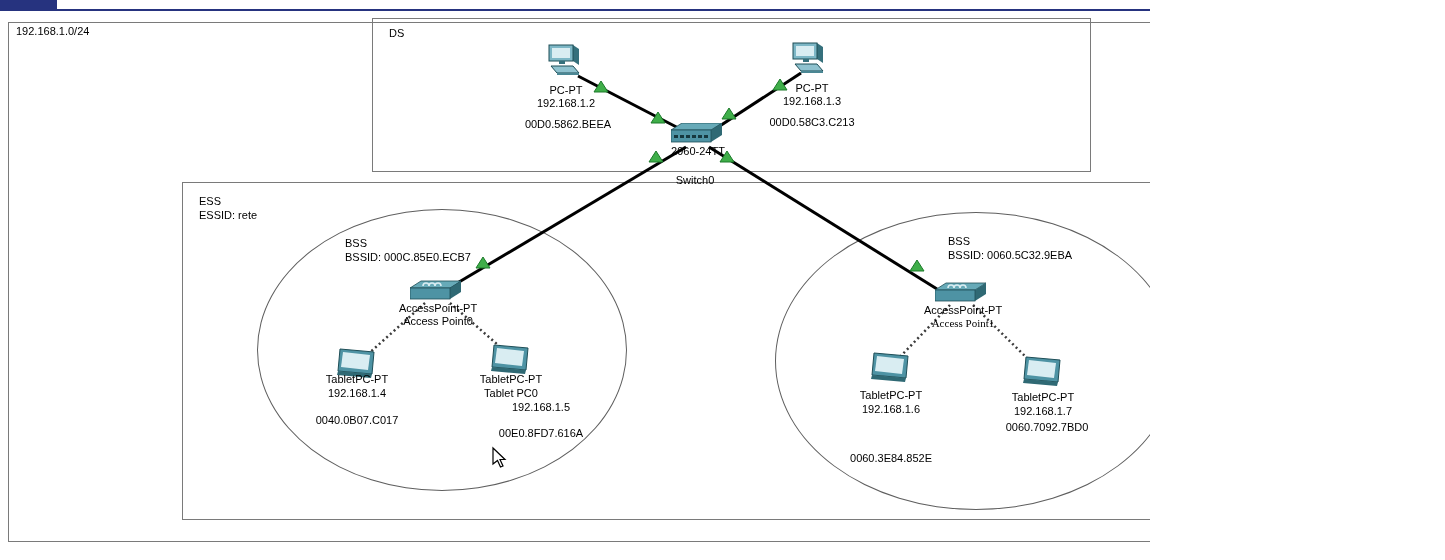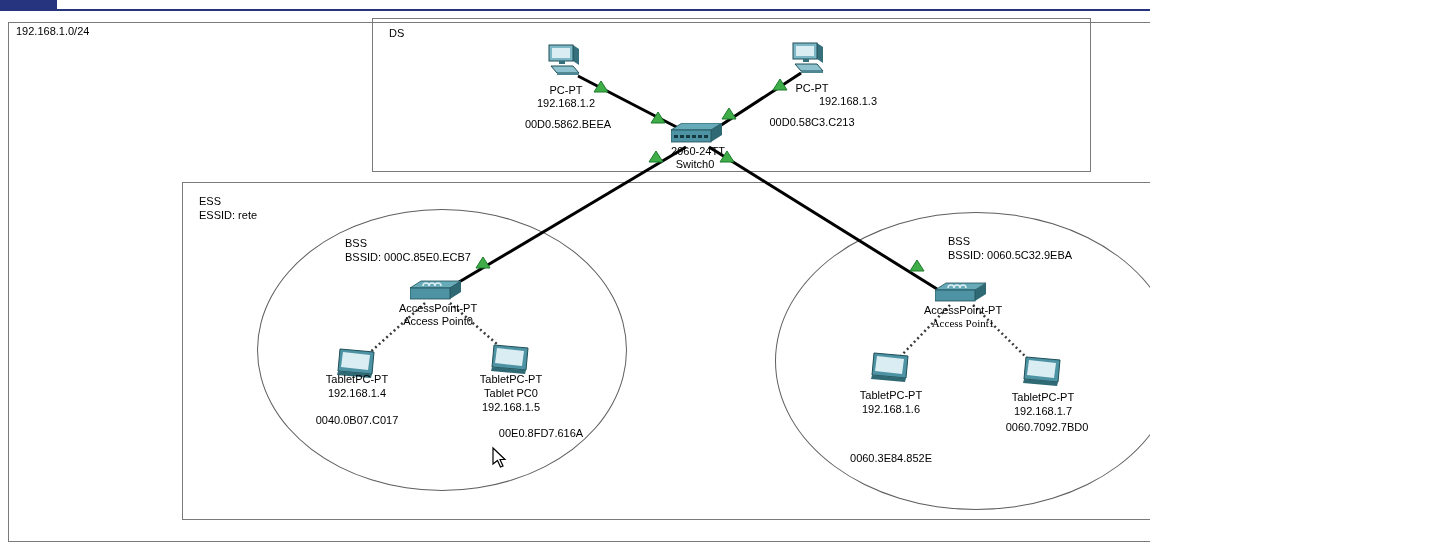--- a/index.html
+++ b/index.html
@@ -107,30 +107,30 @@
   <div class="lbl c" style="left:566px;top:84px;">PC-PT</div>
   <div class="lbl c" style="left:566px;top:97px;">192.168.1.2</div>
   <div class="lbl c" style="left:568px;top:118px;">00D0.5862.BEEA</div>
 
   <div class="device" style="left:790px;top:42px;">
     <svg class="icon" width="40" height="36">
         <use href="#pc-icon"></use>
       </svg>
   </div>
   <div class="lbl c" style="left:812px;top:82px;">PC-PT</div>
-  <div class="lbl c" style="left:848px;top:95px;">192.168.1.3</div>
+  <div class="lbl c" style="left:812px;top:95px;">192.168.1.3</div>
   <div class="lbl c" style="left:812px;top:116px;">00D0.58C3.C213</div>
 
   <div class="device" style="left:671px;top:123px;">
     <svg class="icon" width="52" height="22">
         <use href="#switch-icon"></use>
       </svg>
   </div>
   <div class="lbl c" style="left:698px;top:145px;">2960-24TT</div>
-  <div class="lbl c" style="left:695px;top:158px;">Switch0</div>
+  <div class="lbl c" style="left:695px;top:174px;">Switch0</div>
 
   <div class="device" style="left:410px;top:278px;">
     <svg class="icon" width="52" height="24">
         <use href="#ap-icon"></use>
       </svg>
   </div>
   <div class="lbl c" style="left:438px;top:302px;">AccessPoint-PT</div>
   <div class="lbl c" style="left:438px;top:315px;">Access Point0</div>
 
   <div class="device" style="left:332px;top:348px;">
@@ -142,21 +142,21 @@
   <div class="lbl c" style="left:357px;top:387px;">192.168.1.4</div>
   <div class="lbl c" style="left:357px;top:414px;">0040.0B07.C017</div>
 
   <div class="device" style="left:486px;top:344px;">
     <svg class="icon" width="50" height="32">
         <use href="#tablet-icon"></use>
       </svg>
   </div>
   <div class="lbl c" style="left:511px;top:373px;">TabletPC-PT</div>
   <div class="lbl c" style="left:511px;top:387px;">Tablet PC0</div>
-  <div class="lbl c" style="left:511px;top:401px;">192.168.1.5</div>
+  <div class="lbl c" style="left:541px;top:401px;">192.168.1.5</div>
   <div class="lbl c" style="left:523px;top:427px;padding-left:36px;">00E0.8FD7.616A</div>
 
   <div class="device" style="left:935px;top:280px;">
     <svg class="icon" width="52" height="24">
         <use href="#ap-icon"></use>
       </svg>
   </div>
   <div class="lbl c" style="left:963px;top:304px;">AccessPoint-PT</div>
   <div class="lbl c" style="left:963px;top:317px;font-family:Liberation Serif, serif;">Access Point1</div>
 

